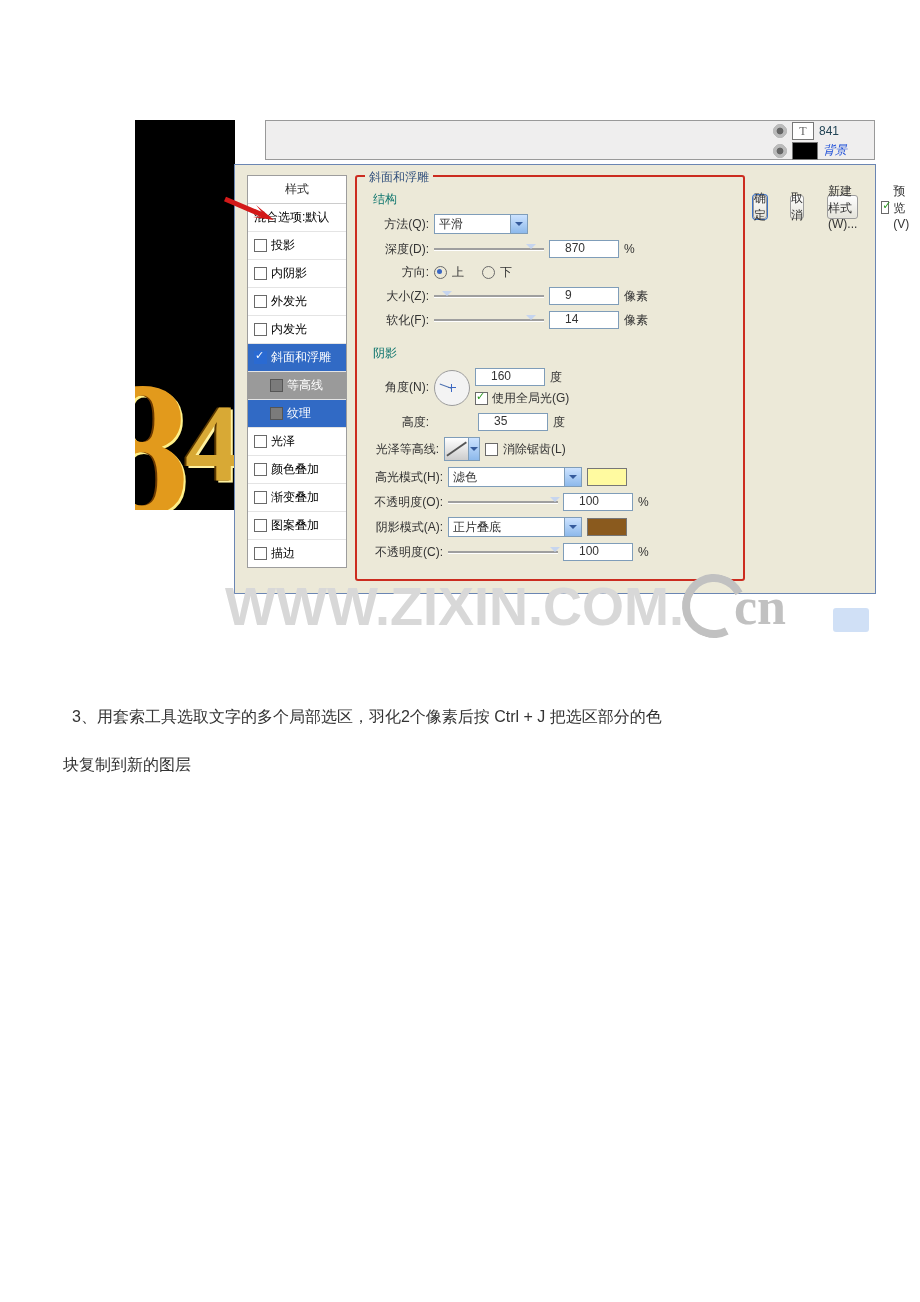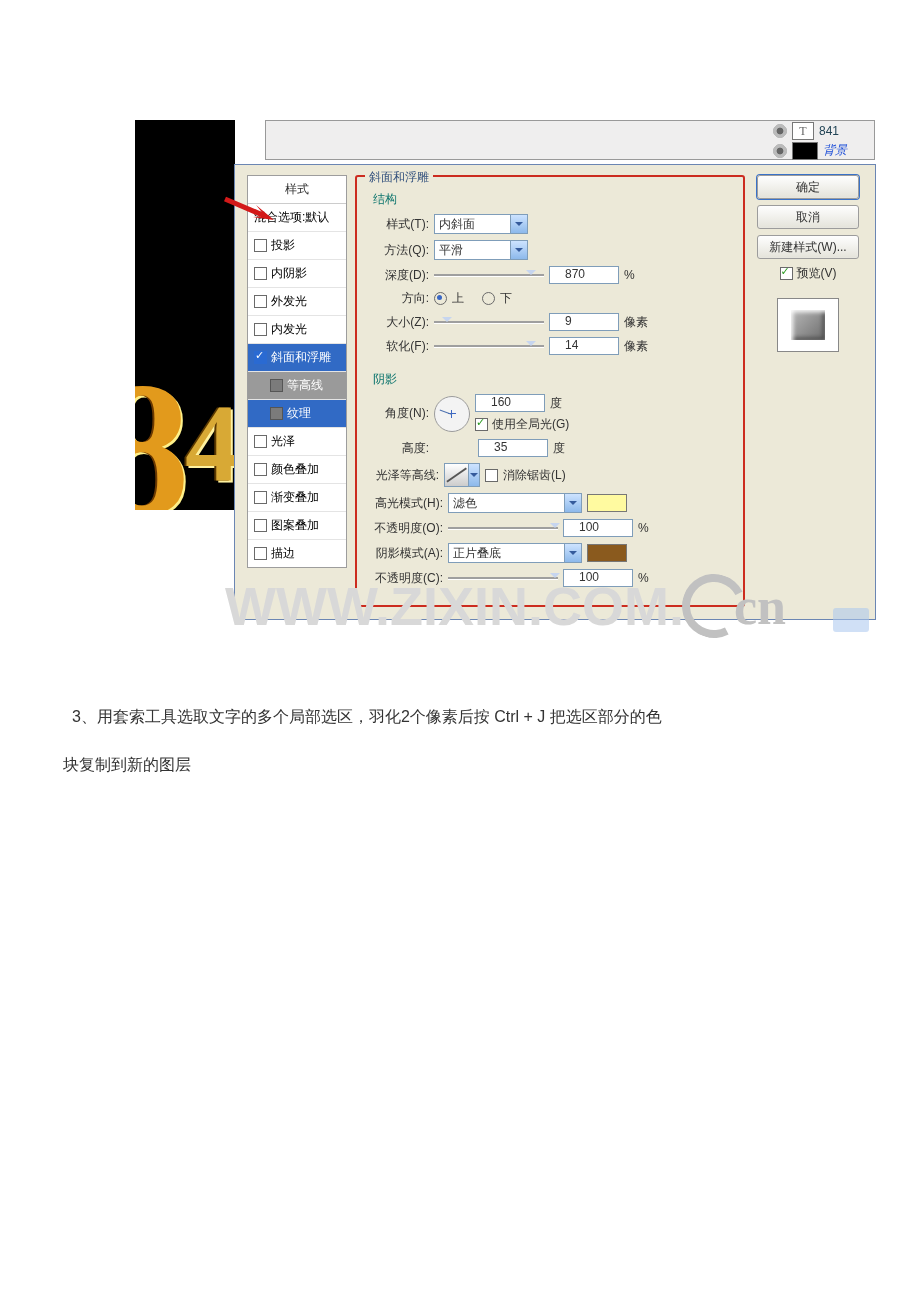--- a/index.html
+++ b/index.html
@@ -79,21 +79,21 @@
   .angle-cross::before,.angle-cross::after { content:""; position:absolute; background:#3a67c4; }
   .angle-cross::before { left:3px; top:0; width:1px; height:8px; }
   .angle-cross::after { top:3px; left:0; height:1px; width:8px; }
   .swatch { width:38px; height:16px; border:1px solid #777; }
   .contour-thumb { width:34px; height:22px; border:1px solid #7f9db9; background:linear-gradient(to top,#ccc,#fff); position:relative; display:flex; }
   .contour-thumb svg { width:24px; }
   .contour-thumb .dd-arrow { position:relative; width:10px; height:100%; background:linear-gradient(#cde3ff,#8db9eb); border-left:1px solid #7f9db9; display:flex; align-items:center; justify-content:center; }
   .hr-gap { height:6px; }
   
   
-  .right-column { width:110px; display:flex; flex-direction:column; gap:6px; align-items:center; }
+  .right-column { width:110px; display:flex; flex-direction:row; gap:23px; align-items:center; }
   .win-btn { width:100px; height:22px; border:1px solid #9c9c9c; background:linear-gradient(#fefefe,#e4e3da); font-size:12px; border-radius:3px; display:flex; align-items:center; justify-content:center; box-shadow:inset 0 0 1px #fff; }
   .win-btn.default { box-shadow:0 0 0 1px #3a72c8, inset 0 0 1px #fff; }
   .preview-chk-row { display:flex; align-items:center; gap:4px; font-size:12px; }
   .style-preview { margin-top:10px; width:60px; height:52px; border:1px solid #888; background:#fff; display:flex; align-items:center; justify-content:center; }
   .style-preview-inner { width:34px; height:30px; background:linear-gradient(135deg,#b9b9b9,#6c6c6c); box-shadow:inset 2px 2px 4px #fff, inset -2px -2px 4px #444; }
 
   
   .watermark { position:absolute; left:90px; bottom:2px; font-size:54px; font-weight:bold; letter-spacing:0px; display:flex; align-items:center; user-select:none; }
   .watermark .wm-a { color:#d8d8d8; }
   .watermark .wm-c { width:48px; height:48px; border:8px solid #c1c1c1; border-right-color:transparent; border-radius:50%; margin:0 -2px; transform:rotate(18deg); }
@@ -184,27 +184,20 @@
               </div>
           </div>
         </div>
 
         <div class="center-panel">
           <div class="fieldset red-strong">
             <span class="sub-fieldset-label">斜面和浮雕</span>
 
             <div class="group-title">结构</div>
 
-            <div class="row">
-              <span class="label">样式(T):</span>
-              <span class="dropdown" style="width:70px;">
-                  <span>内斜面</span>
-                  <span class="dd-arrow"></span>
-                </span>
-            </div>
             <div class="row">
               <span class="label">方法(Q):</span>
               <span class="dropdown" style="width:70px;">
                   <span>平滑</span>
                   <span class="dd-arrow"></span>
                 </span>
             </div>
             <div class="row">
               <span class="label">深度(D):</span>
               <span class="slider">

